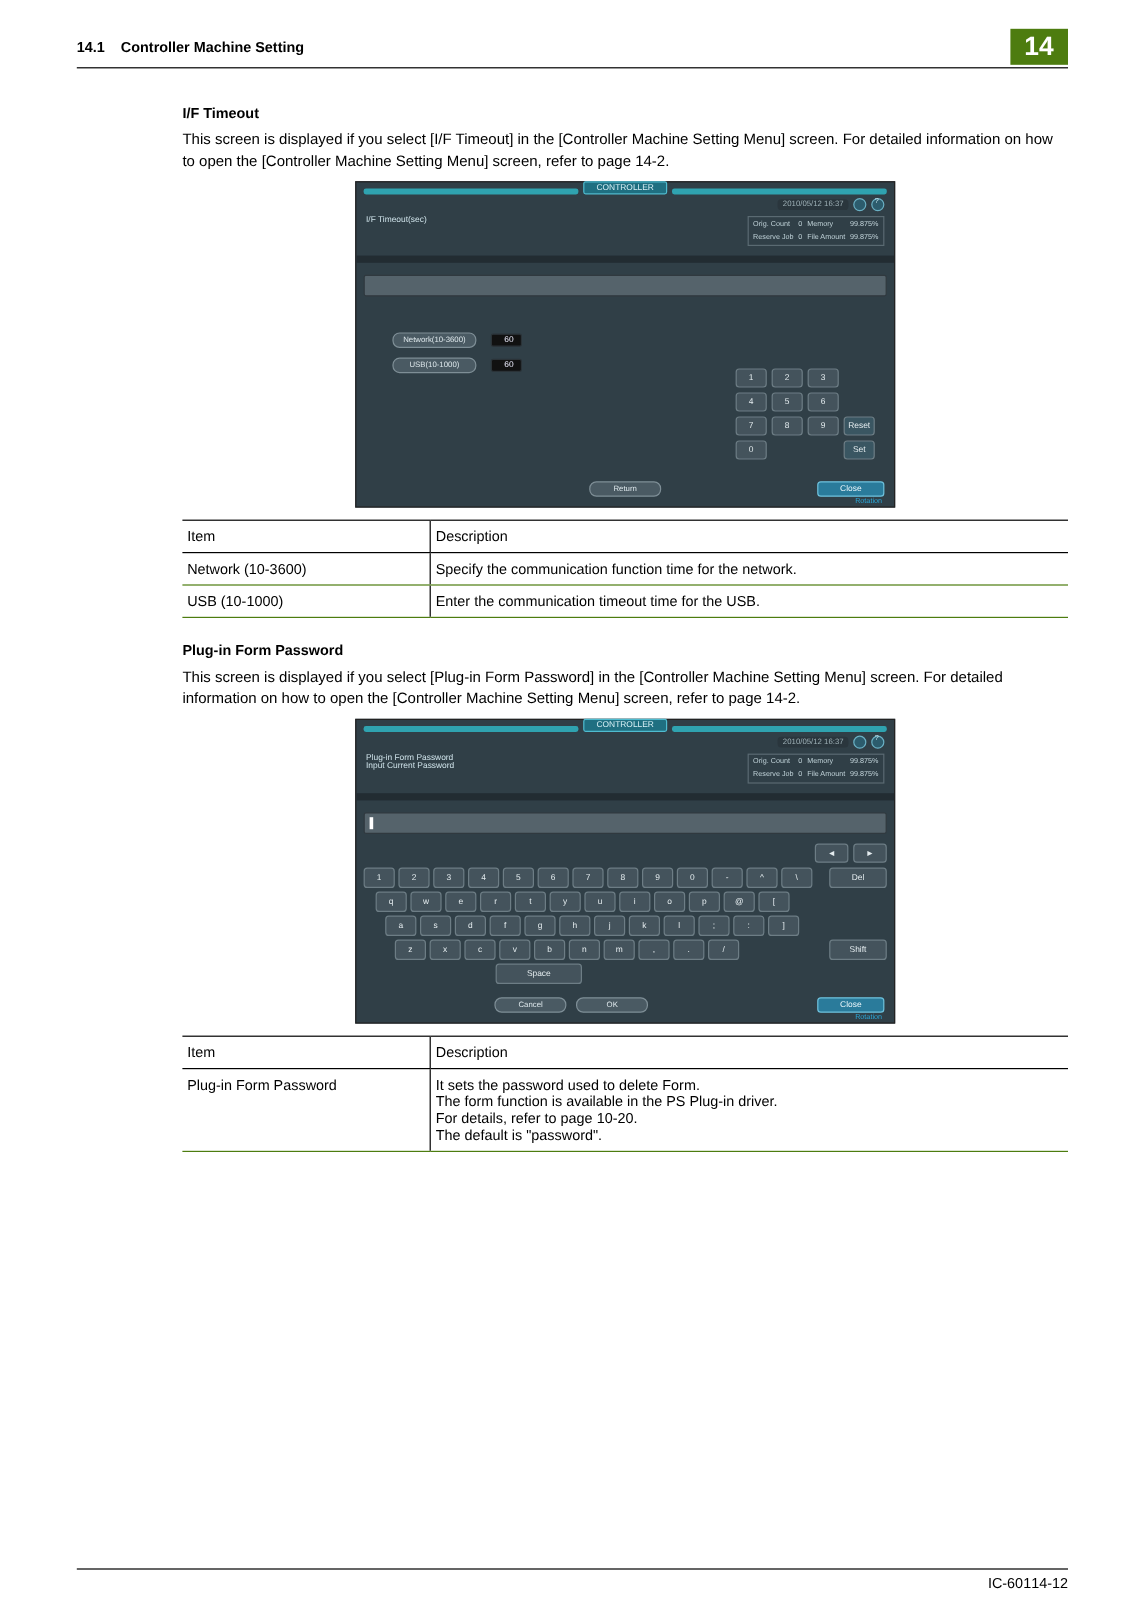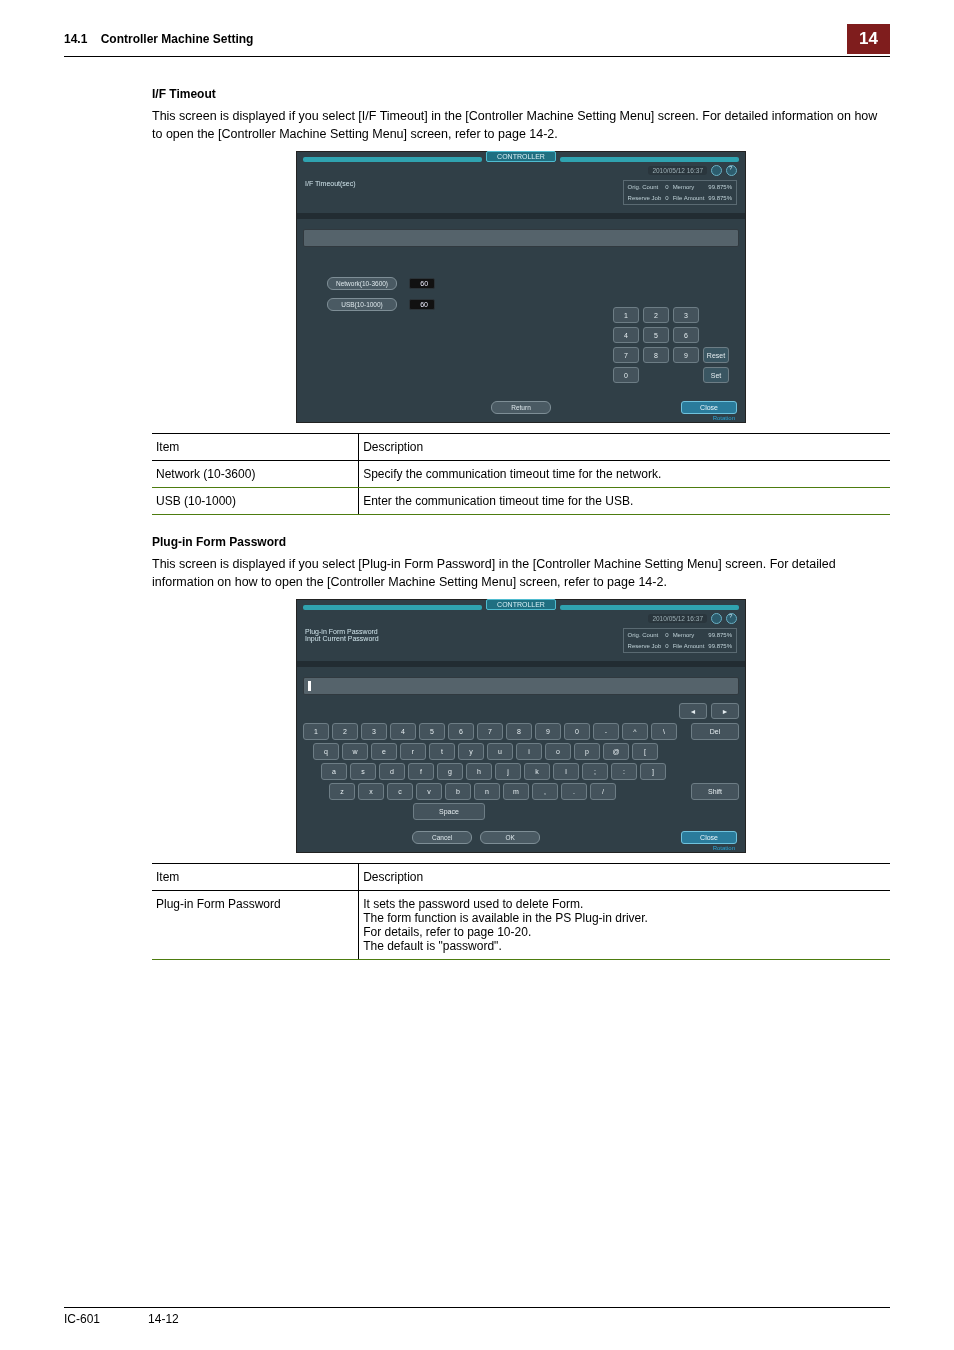--- a/index.html
+++ b/index.html
@@ -25,24 +25,24 @@
     justify-content: space-between;
     border-bottom: 1px solid #000;
     padding-bottom: 2px;
   }
   .page-header-left {
     font-size: 12px;
   }
   .page-header-left .sect-num { font-weight: bold; }
   .page-header-left .sect-title { font-weight: bold; margin-left: 10px; }
   .chapter-badge {
-    background: #7f1d1d;
+    background: #4d7c0f;
     color: #fff;
     font-weight: bold;
-    font-size: 17px;
+    font-size: 22px;
     padding: 2px 12px;
     height: 26px;
     line-height: 26px;
     display: inline-flex;
     align-items: center;
     justify-content: center;
   }
   .content { padding: 20px 0 0 88px; }
   h3 {
     font-size: 12px;
@@ -268,24 +268,23 @@
     vertical-align:top;
   }
 
   .page-footer {
     position:absolute;
     left:64px;
     right:64px;
     bottom:24px;
     border-top:1px solid #000;
     display:flex;
-    justify-content:flex-start;
+    justify-content:flex-end;
     font-size:12px;
     padding-top:4px;
-    gap:48px;
   }
 
   .icon-circle { display:inline-block; width:9px; height:9px; border-radius:50%; background:#2c5c6d; border:1px solid #6ab0c4; position:relative; }
   .icon-help::after { content:"?"; color:#c9e6ef; font-size:6px; position:absolute; left:2px; top:-1px;}
 </style>
 </head>
 <body>
 
 <div class="page">
 
@@ -380,21 +379,21 @@
     <table class="desc">
       <thead>
         <tr>
           <th style="width:28%">Item</th>
           <th>Description</th>
         </tr>
       </thead>
       <tbody>
         <tr>
           <td>Network (10-3600)</td>
-          <td>Specify the communication timeout time for the network.</td>
+          <td>Specify the communication function time for the network.</td>
         </tr>
         <tr>
           <td>USB (10-1000)</td>
           <td>Enter the communication timeout time for the USB.</td>
         </tr>
       </tbody>
     </table>
 
     <h3>Plug-in Form Password</h3>
     <div class="body-text">This screen is displayed if you select [Plug-in Form Password] in the [Controller Machine Setting Menu] screen. For detailed information on how to open the [Controller Machine Setting Menu] screen, refer to page 14-2.</div>

